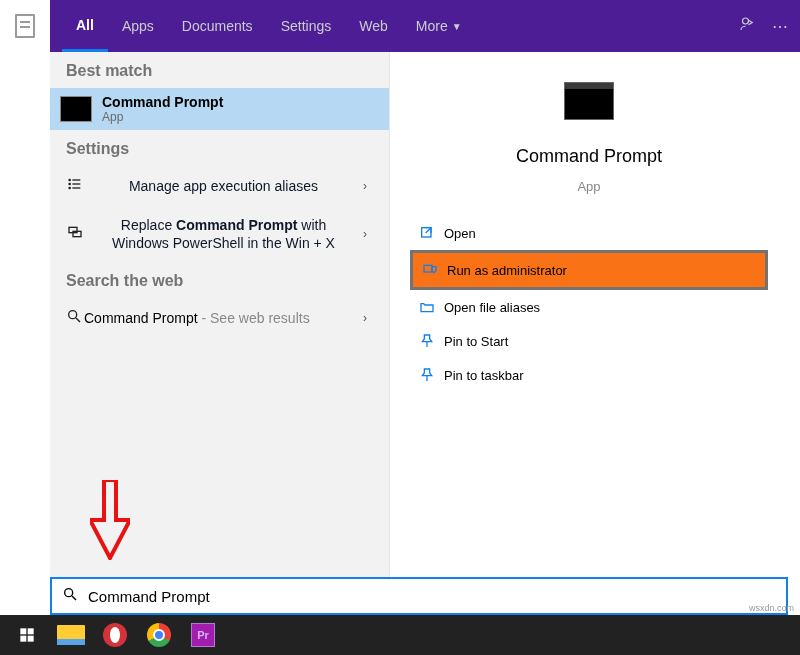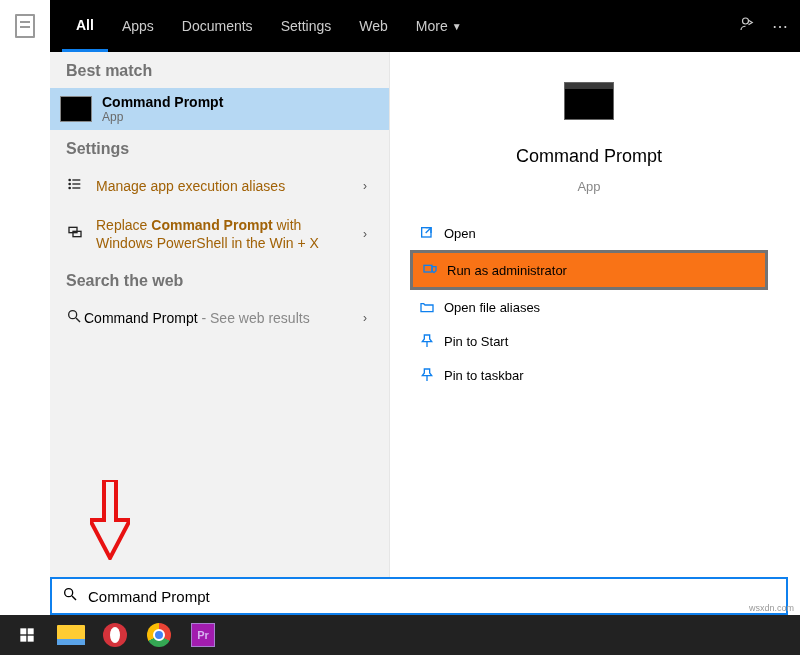--- a/index.html
+++ b/index.html
@@ -1,19 +1,19 @@
 <!DOCTYPE html>
 <html><head>
 <meta charset="utf-8">
 <style>
   * { margin: 0; padding: 0; box-sizing: border-box; font-family: "Segoe UI", sans-serif; }
   body { width: 800px; height: 655px; background: #fff; overflow: hidden; position: relative; }
 
   
-  .header { position: absolute; left: 50px; right: 0; top: 0; height: 52px; background: #000000; display: flex; align-items: center; }
+  .header { position: absolute; left: 50px; right: 0; top: 0; height: 52px; background: #4c1d95; display: flex; align-items: center; }
   .tabs { display: flex; height: 100%; align-items: center; padding-left: 12px; gap: 0; }
   .tab { color: #ccc; font-size: 14px; padding: 0 14px; height: 100%; display: flex; align-items: center; cursor: pointer; }
   .tab.active { color: #fff; font-weight: 600; border-bottom: 3px solid #0F80EE; }
   .tab .caret { margin-left: 4px; font-size: 10px; }
   .header-right { margin-left: auto; display: flex; align-items: center; padding-right: 12px; gap: 16px; }
   .header-right .hicon { color: #ccc; font-size: 16px; cursor: pointer; }
 
   
   .rail { position: absolute; left: 0; top: 0; width: 50px; height: 52px; display: flex; align-items: center; justify-content: center; }
   .rail .doc-icon { width: 20px; height: 24px; border: 2px solid #9a9a9a; border-radius: 1px; position: relative; }
@@ -30,21 +30,21 @@
   .result-item.selected { background: #b6d8f3; }
   .result-icon { width: 32px; height: 26px; flex-shrink: 0; }
   .cmd-thumb { width: 32px; height: 26px; background: #000; border: 1px solid #888; }
   .result-text { flex: 1; }
   .result-title { font-size: 14px; color: #000; }
   .result-sub { font-size: 12px; color: #6a6a6a; }
   .chevron { color: #555; font-size: 12px; padding-right: 6px; }
 
   .settings-row { display: flex; align-items: center; padding: 10px 16px; gap: 12px; cursor: pointer; }
   .settings-row .sicon { width: 18px; text-align: center; color: #222; flex-shrink:0; }
-  .settings-row .stext { flex: 1; font-size: 14px; color: #a16207; line-height: 1.3; }
+  .settings-row .stext { flex: 1; font-size: 14px; color: #0f172a; line-height: 1.3; text-align: center; }
   .settings-row .stext .bold { font-weight: 600; }
 
   .web-row { display: flex; align-items: center; padding: 10px 16px; cursor: pointer; }
   .web-row .wicon { width: 18px; color: #222; }
   .web-row .wtext { flex: 1; font-size: 14px; color: #000; }
   .web-row .wtext .muted { color: #888; }
 
   
   .preview-head { display:flex; flex-direction:column; align-items:center; gap: 10px; }
   .cmd-big { width: 50px; height: 38px; background: #000; border: 1px solid #666; position: relative; }

